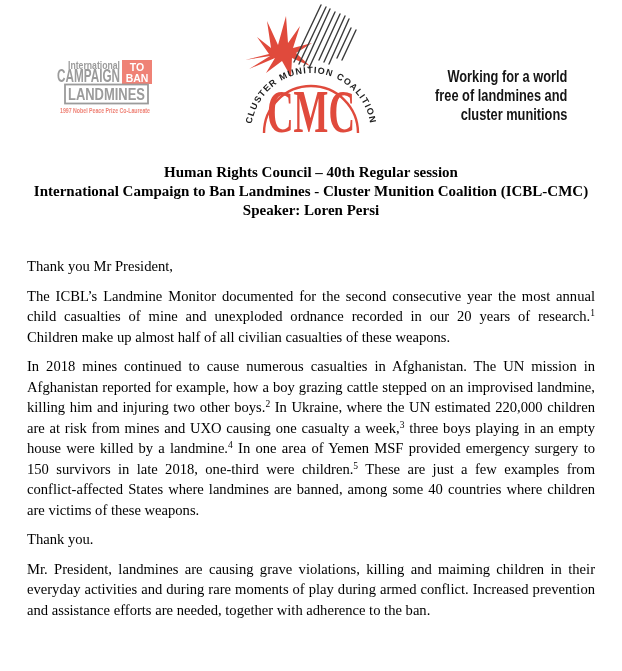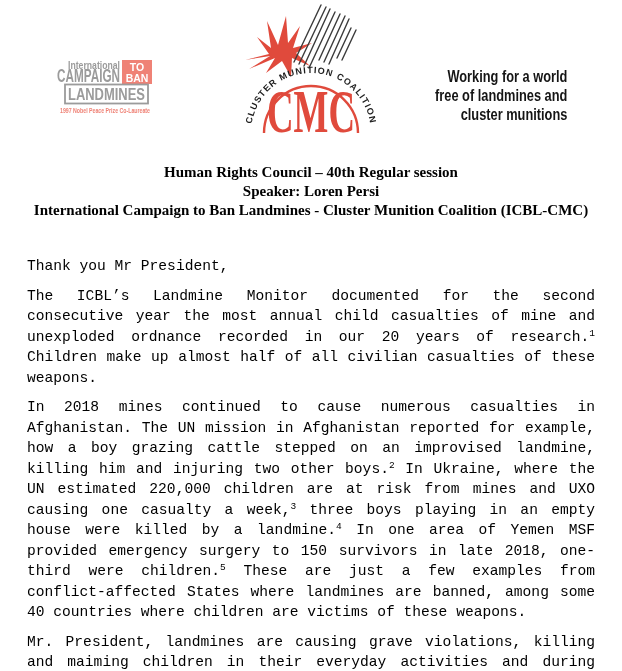--- a/index.html
+++ b/index.html
@@ -20,21 +20,21 @@
   
   .title{
     position:absolute;top:163px;left:0;width:622px;text-align:center;
     font-weight:bold;font-size:15px;line-height:19px;color:#000;
   }
   
   .content{
     position:absolute;top:256px;left:27px;width:568px;
     font-size:14.6px;line-height:20.5px;text-align:justify;color:#000;
   }
-  .content p{margin:0 0 9px 0;font-family:Liberation Mono, monospace;}
+  .content p{margin:0 0 9px 0;}
   .content sup{
     font-size:9.5px;line-height:0;vertical-align:baseline;
     position:relative;top:-5px;
   }
 </style>
 </head>
 <body>
 
 <div class="page">
 
@@ -72,25 +72,25 @@
   </svg>
 
   <div class="tagline">
     <div>Working for a world</div>
     <div>free of landmines and</div>
     <div>cluster munitions</div>
   </div>
 
   <div class="title">
     <div>Human Rights Council – 40th Regular session</div>
+    <div>International Campaign to Ban Landmines - Cluster Munition Coalition (ICBL-CMC)</div>
     <div>Speaker: Loren Persi</div>
-    <div>International Campaign to Ban Landmines - Cluster Munition Coalition (ICBL-CMC)</div>
   </div>
 
   <div class="content" id="paragraphs">
       <p>Thank you Mr President,</p>
       <p>The ICBL’s Landmine Monitor documented for the second consecutive year the most annual child casualties of mine and unexploded ordnance recorded in our 20 years of research.<sup>1</sup> Children make up almost half of all civilian casualties of these weapons.</p>
       <p>In 2018 mines continued to cause numerous casualties in Afghanistan. The UN mission in Afghanistan reported for example, how a boy grazing cattle stepped on an improvised landmine, killing him and injuring two other boys.<sup>2</sup> In Ukraine, where the UN estimated 220,000 children are at risk from mines and UXO causing one casualty a week,<sup>3</sup> three boys playing in an empty house were killed by a landmine.<sup>4</sup> In one area of Yemen MSF provided emergency surgery to 150 survivors in late 2018, one-third were children.<sup>5</sup> These are just a few examples from conflict-affected States where landmines are banned, among some 40 countries where children are victims of these weapons.</p>
+      <p>Thank you.</p>
       <p>Mr. President, landmines are causing grave violations, killing and maiming children in their everyday activities and during rare moments of play during armed conflict. Increased prevention and assistance efforts are needed, together with adherence to the ban.</p>
-      <p>Thank you.</p>
     </div>
 
 </div>
 
 </body></html>

